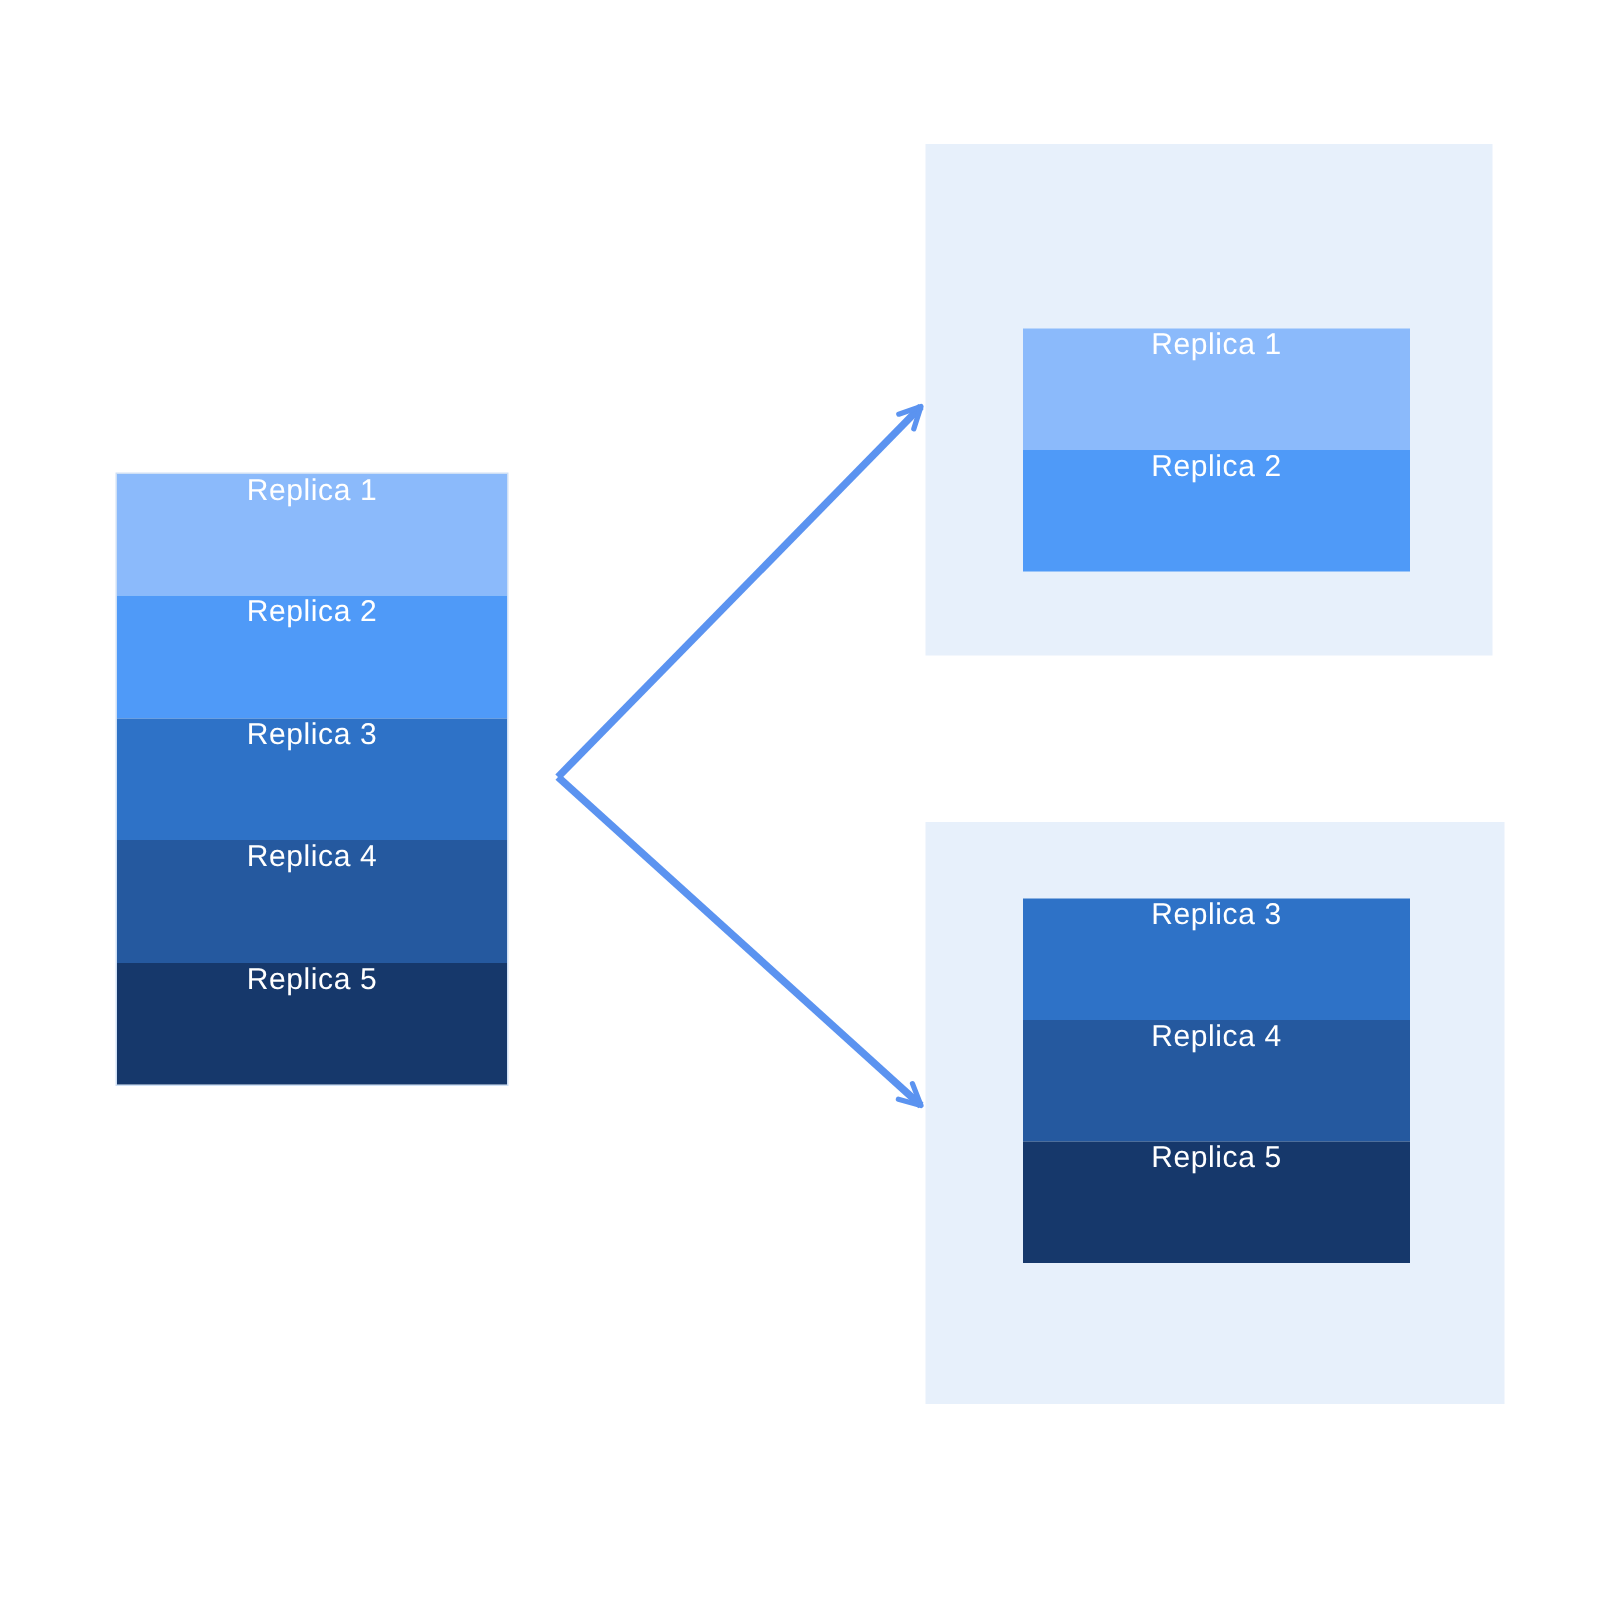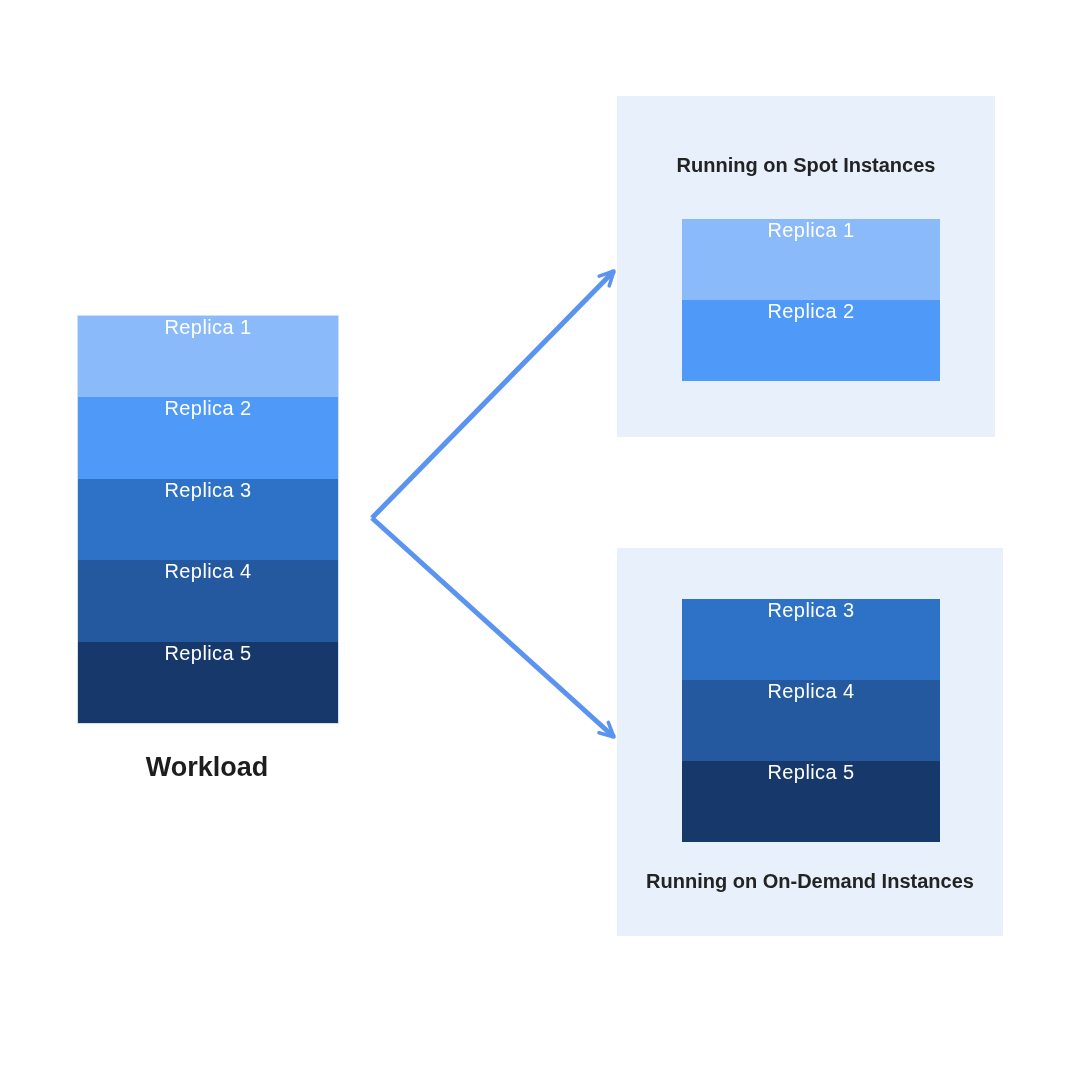--- a/index.html
+++ b/index.html
@@ -117,34 +117,32 @@
         <span style="color: rgb(255, 255, 255);">Replica 3</span>
       </div>
       <div class="replica-band" style="background: rgb(37, 89, 159);">
         <span style="color: rgb(255, 255, 255);">Replica 4</span>
       </div>
       <div class="replica-band" style="background: rgb(22, 56, 107);">
         <span style="color: rgb(255, 255, 255);">Replica 5</span>
       </div>
     </div>
 
-  <div class="workload-caption">Workload</div>
 
   <svg class="arrows-svg" viewBox="0 0 1080 1080" xmlns="http://www.w3.org/2000/svg">
     <defs>
       <marker id="arrowhead" viewBox="0 0 12 12" refX="10" refY="6" markerWidth="4.2" markerHeight="4.2" orient="auto-start-reverse">
         <path d="M2 2 L10 6 L2 10" fill="none" class="arrow-marker-path" stroke="#5B93F0" stroke-width="2" stroke-linecap="round" stroke-linejoin="round"></path>
       </marker>
     </defs>
     <path class="arrow-line" d="M372 518 L614 271" fill="none" stroke="#5B93F0" stroke-width="5" marker-end="url(#arrowhead)"></path>
     <path class="arrow-line" d="M372 518 L614 737" fill="none" stroke="#5B93F0" stroke-width="5" marker-end="url(#arrowhead)"></path>
   </svg>
 
   <div class="panel panel-spot" style="background: rgb(231, 240, 251);">
-    <div class="panel-title" style="color: rgb(35, 35, 35);">Running on Spot Instances</div>
     <div class="panel-stack">
         <div class="replica-band" style="background: rgb(139, 186, 251);">
           <span style="color: rgb(255, 255, 255);">Replica 1</span>
         </div>
         <div class="replica-band" style="background: rgb(79, 154, 248);">
           <span style="color: rgb(255, 255, 255);">Replica 2</span>
         </div>
       </div>
   </div>
 
@@ -153,16 +151,15 @@
         <div class="replica-band" style="background: rgb(46, 114, 199);">
           <span style="color: rgb(255, 255, 255);">Replica 3</span>
         </div>
         <div class="replica-band" style="background: rgb(37, 89, 159);">
           <span style="color: rgb(255, 255, 255);">Replica 4</span>
         </div>
         <div class="replica-band" style="background: rgb(22, 56, 107);">
           <span style="color: rgb(255, 255, 255);">Replica 5</span>
         </div>
       </div>
-    <div class="panel-title" style="color: rgb(35, 35, 35);">Running on On-Demand Instances</div>
   </div>
 
 </div>
 
 </body></html>

